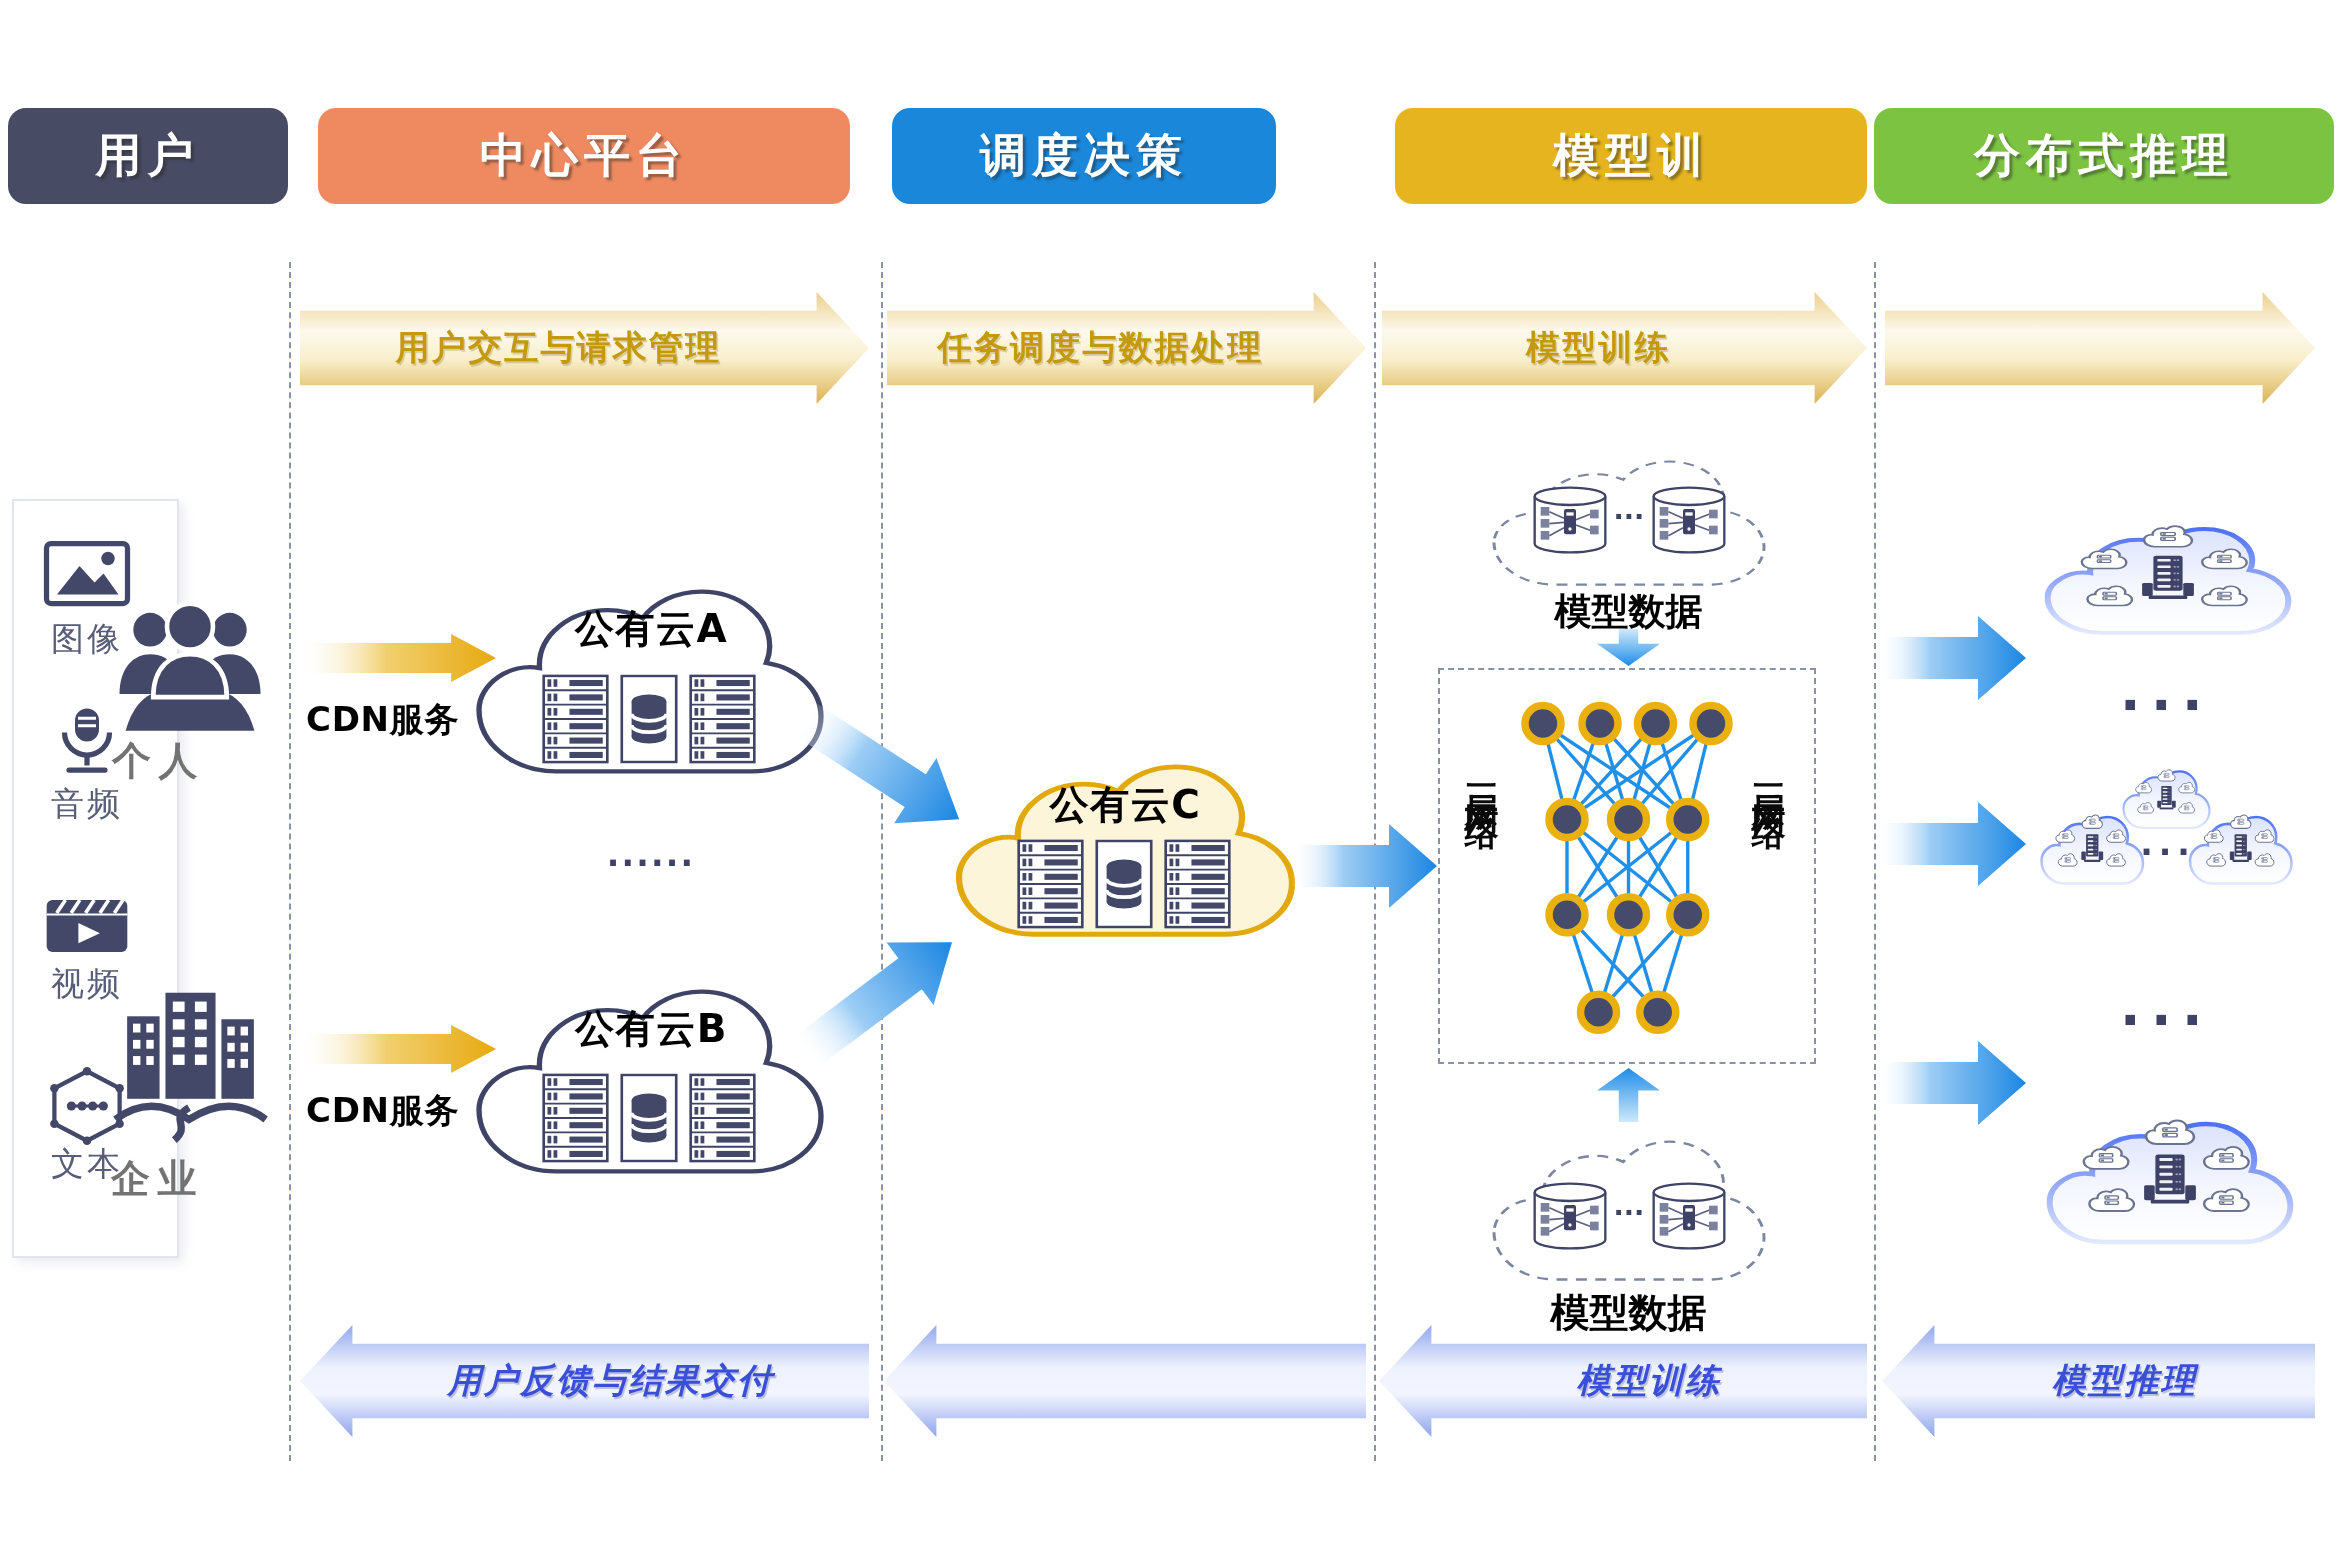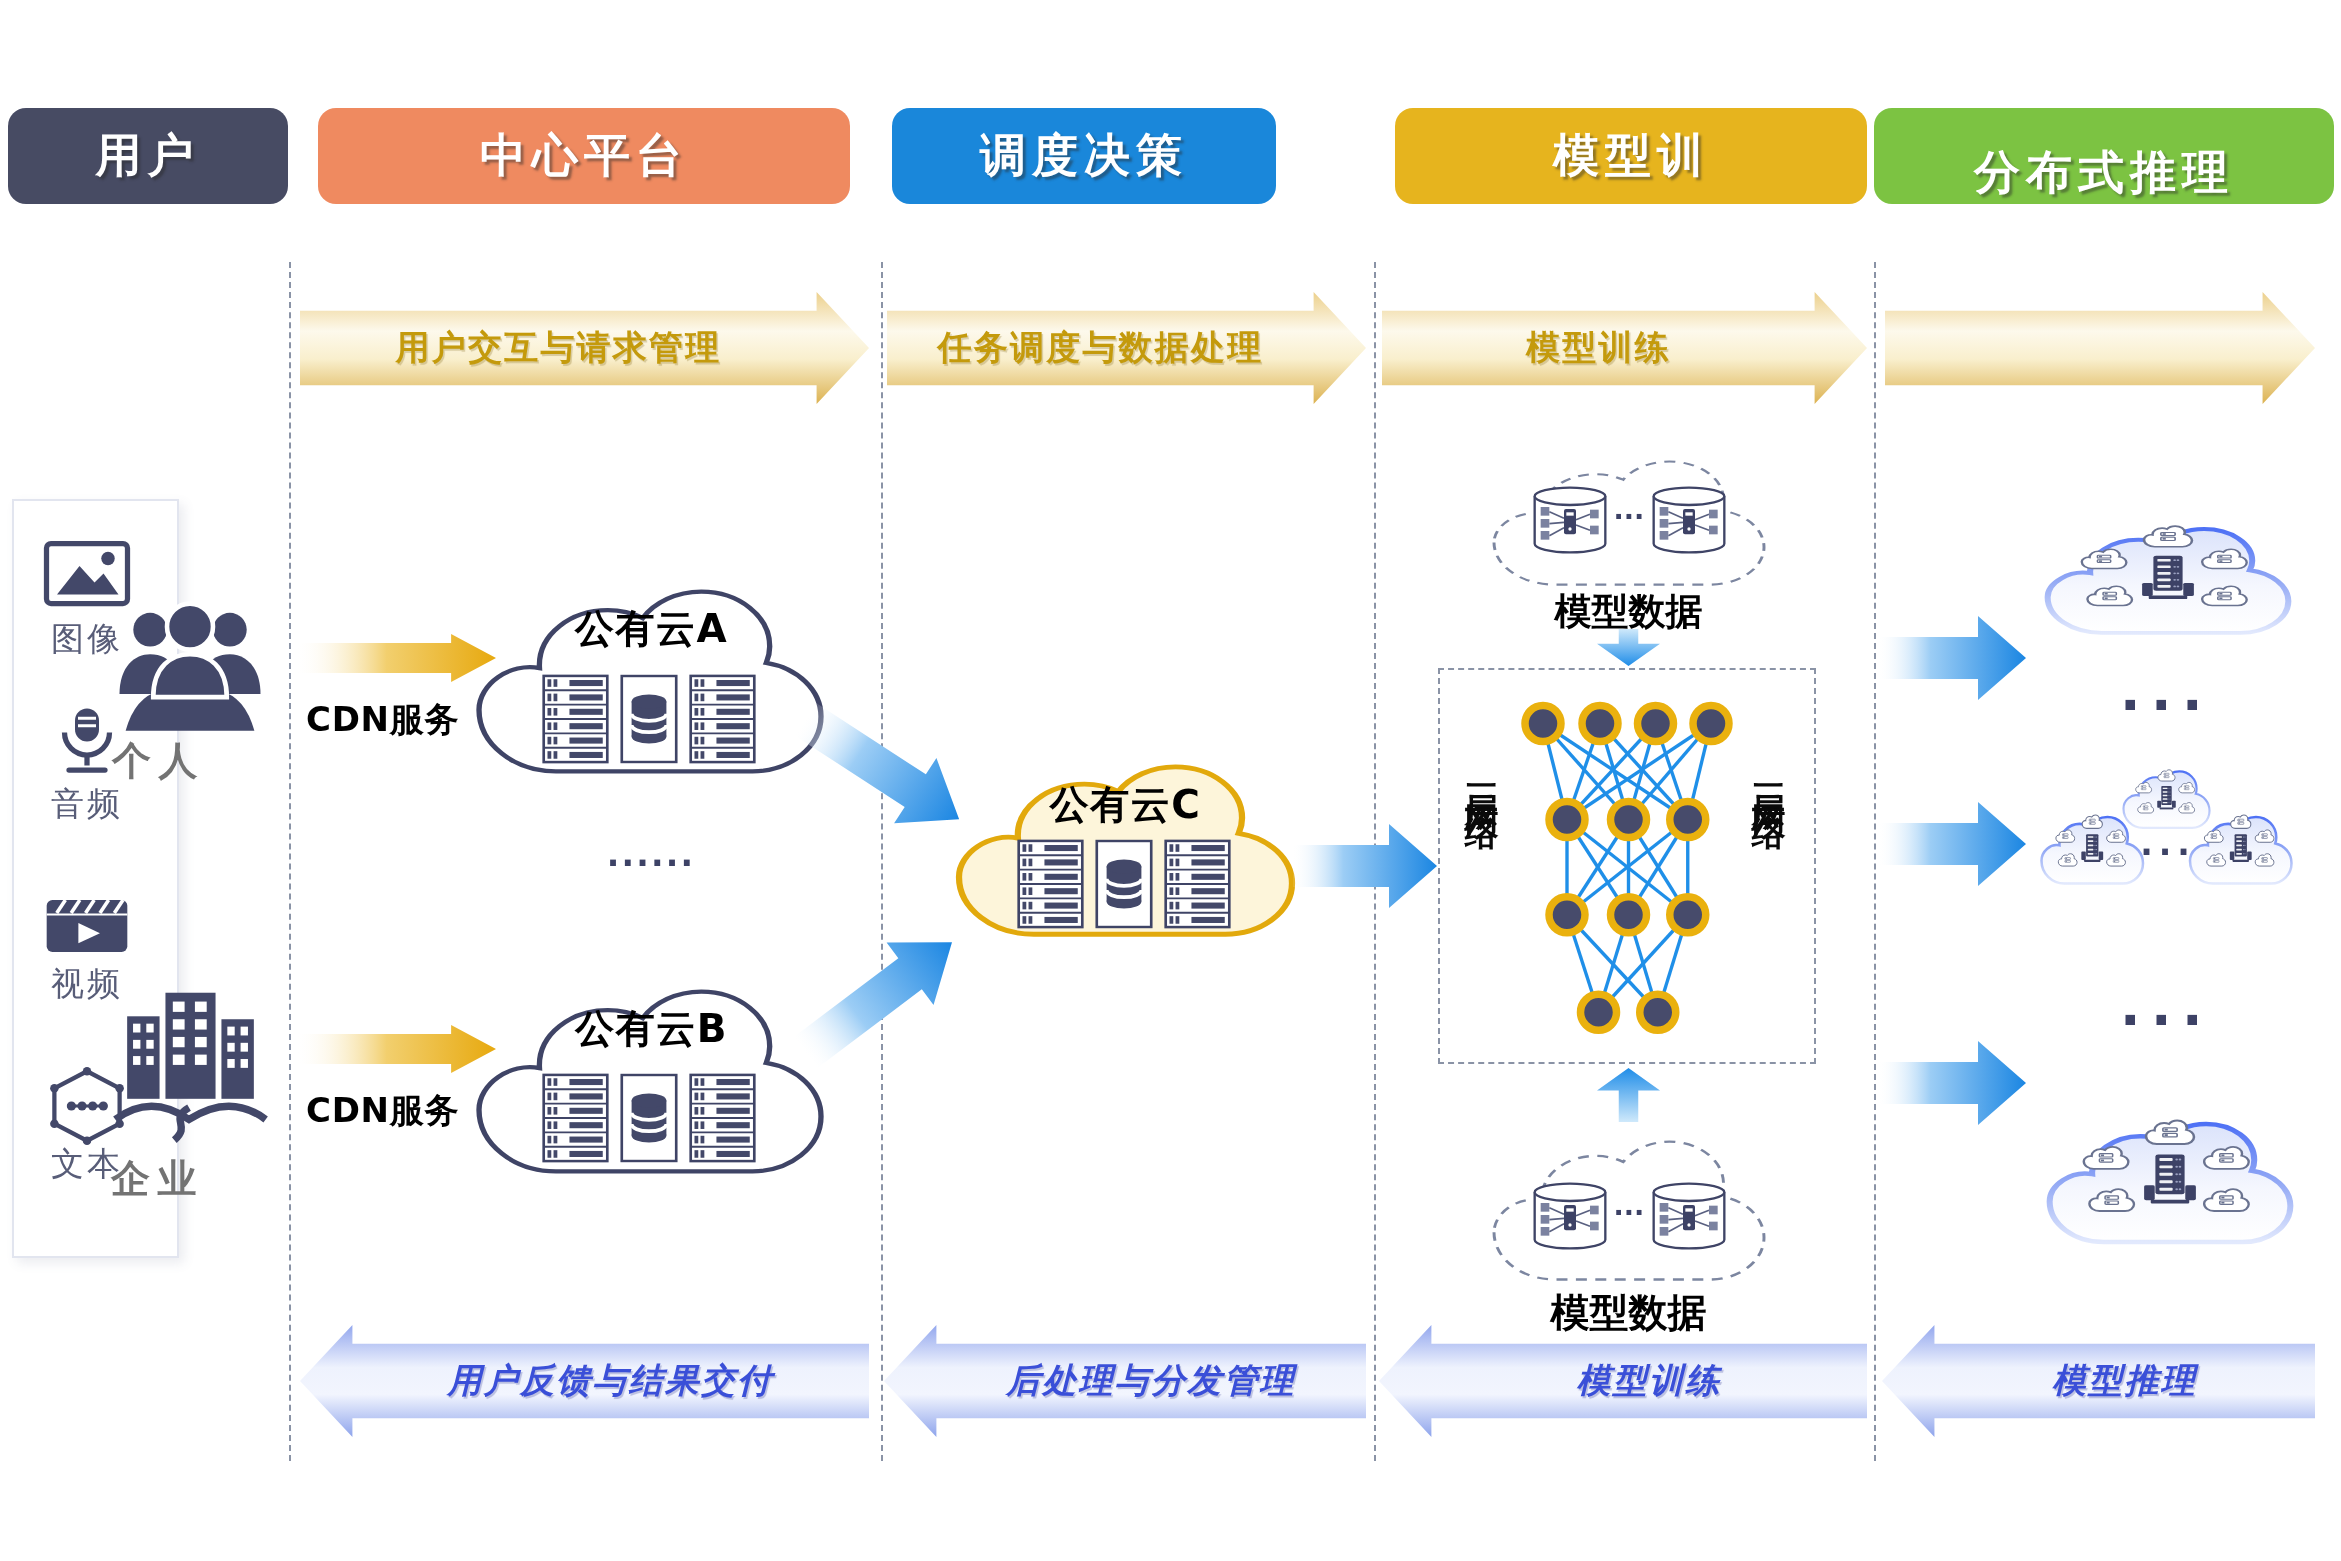--- a/index.html
+++ b/index.html
@@ -10,21 +10,21 @@
 
   
   .lane-header{position:absolute;top:108px;height:96px;border-radius:18px;
     display:flex;align-items:center;justify-content:center;color:#fff;
     font-size:46px;font-weight:bold;letter-spacing:6px;
     text-shadow:3px 3px 2.2px rgba(40,40,40,.45);}
   .lane-1{left:7.5px;width:280px;background:#474b63;}
   .lane-2{left:318px;width:532px;background:#ef8a60;}
   .lane-3{left:892px;width:384px;background:#1a87da;}
   .lane-4{left:1395px;width:472px;background:#e6b41e;}
-  .lane-5{left:1874px;width:460px;background:#7cc342;align-items:flex-end;}
+  .lane-5{left:1874px;width:460px;background:#7cc342;}
 
   
   .vsep{position:absolute;top:262px;height:1199px;width:0;
     border-left:2.2px dashed #8a93a6;}
 
   
   .flow{position:absolute;height:112px;}
   .flow-top{top:292px;}
   .flow-bottom{top:1325px;font-style:italic;}
   .flow svg{position:absolute;inset:0;width:100%;height:100%;}
@@ -264,21 +264,20 @@
 <div class="flow flow-bottom" style="left:300px;width:569px">
   <svg viewBox="0 0 760 150" preserveAspectRatio="none">
       <polygon points="760,25 70,25 70,0 0,75 70,150 70,125 760,125" fill="url(#g-peri-v)"></polygon>
     </svg>
   <div class="flow-label">用户反馈与结果交付</div>
 </div>
 <div class="flow flow-bottom" style="left:884px;width:482px">
   <svg viewBox="0 0 644 150" preserveAspectRatio="none">
       <polygon points="644,25 70,25 70,0 0,75 70,150 70,125 644,125" fill="url(#g-peri-v)"></polygon>
     </svg>
-  <div class="flow-label">后处理与分发管理</div>
 </div>
 <div class="flow flow-bottom" style="left:1379px;width:488px">
   <svg viewBox="0 0 652 150" preserveAspectRatio="none">
       <polygon points="652,25 70,25 70,0 0,75 70,150 70,125 652,125" fill="url(#g-peri-v)"></polygon>
     </svg>
   <div class="flow-label">模型训练</div>
 </div>
 <div class="flow flow-bottom" style="left:1882px;width:433px">
   <svg viewBox="0 0 578 150" preserveAspectRatio="none">
       <polygon points="578,25 70,25 70,0 0,75 70,150 70,125 578,125" fill="url(#g-peri-v)"></polygon>

